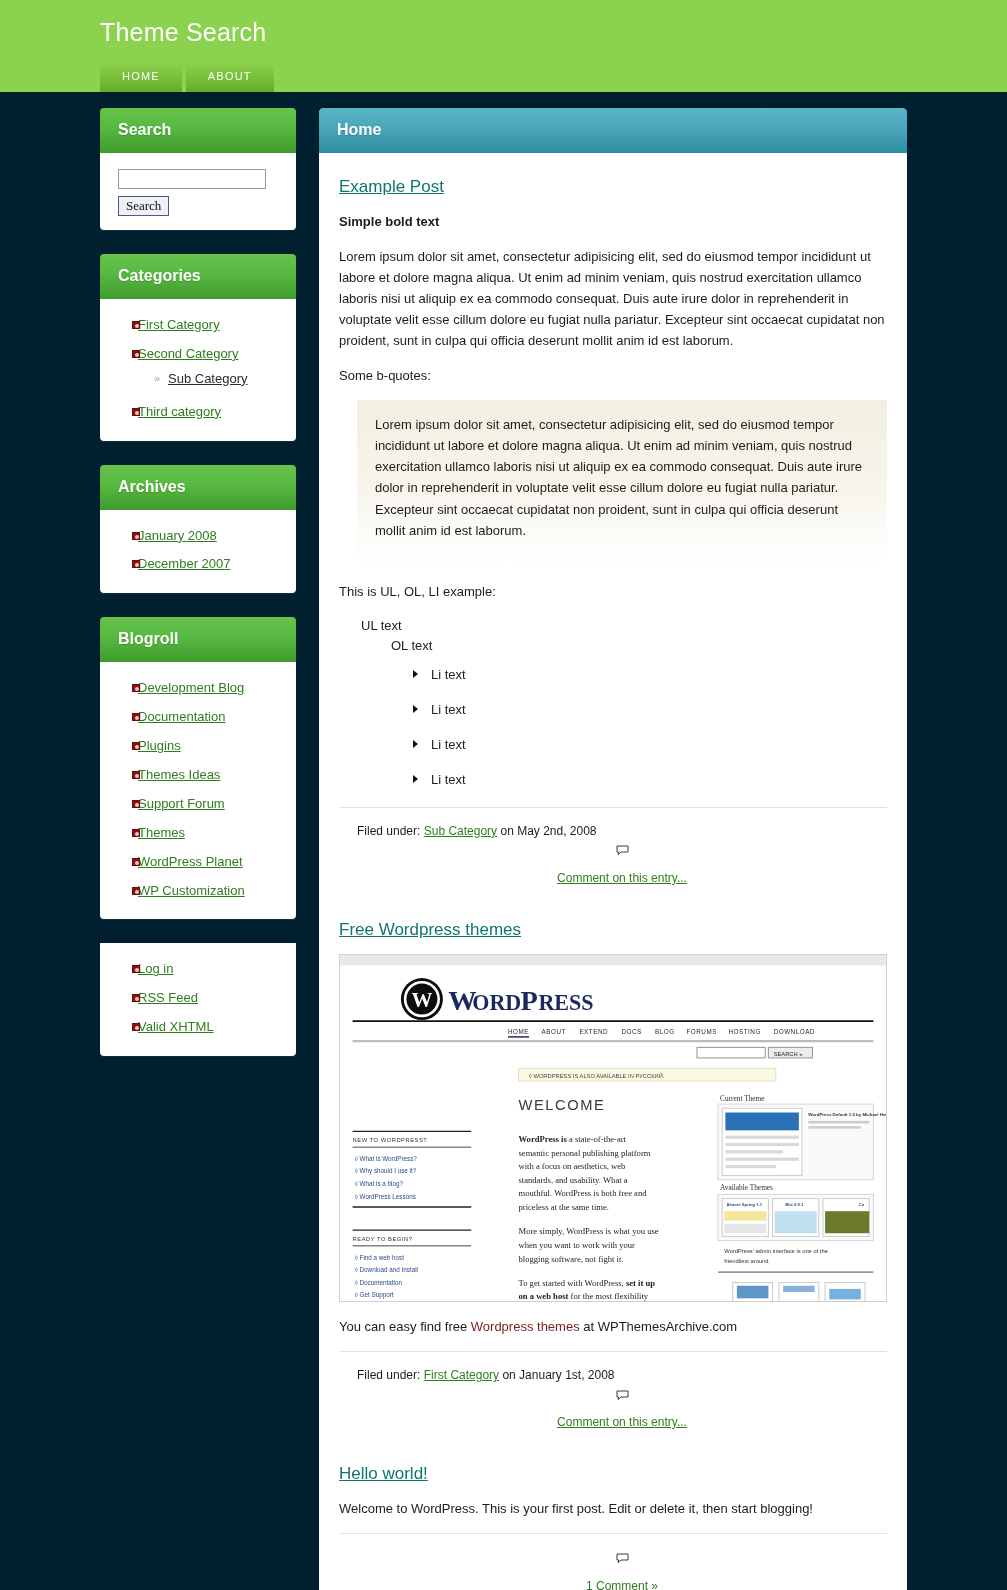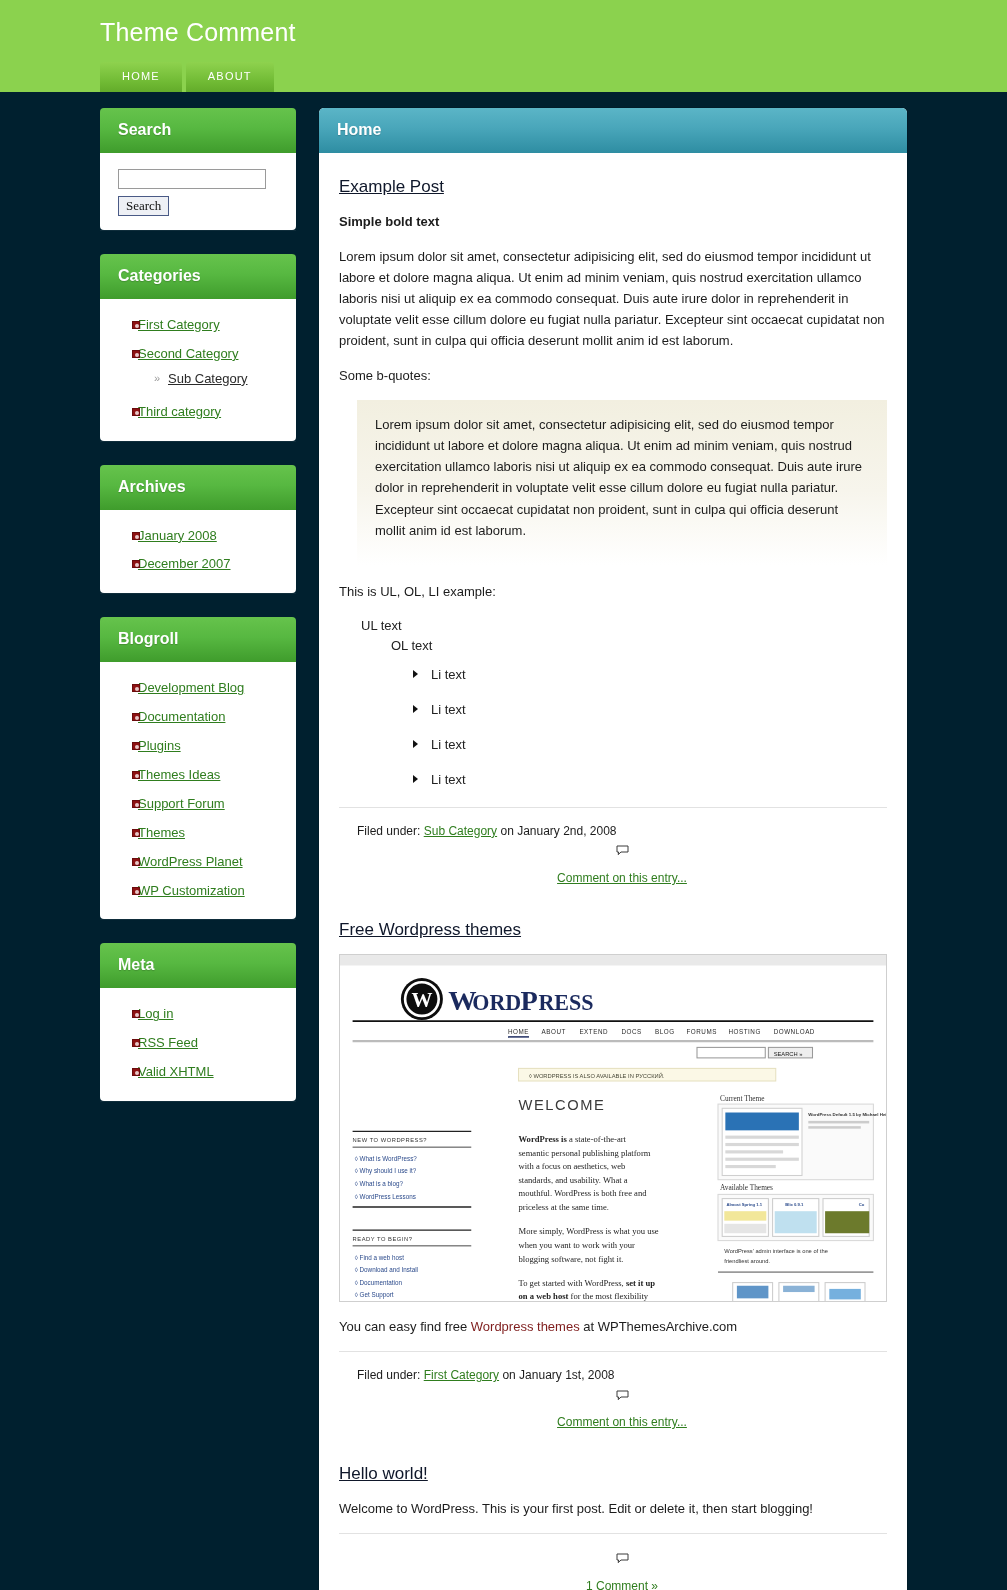--- a/index.html
+++ b/index.html
@@ -167,21 +167,21 @@
   }
   .content-body { padding: 18px 20px 22px 20px; }
 
   .post { padding-bottom: 4px; }
   .post-title {
     margin: 6px 0 14px 0;
     font-size: 17px;
     font-weight: normal;
   }
   .post-title a {
-    color: #0f172a;
+    color: #0f766e;
     text-decoration: underline;
   }
   .post p { margin: 0 0 14px 0; line-height: 1.62; font-size: 13px; color: #1c1c1c; }
   .post p.strong-line { font-weight: bold; margin-bottom: 14px; }
 
   blockquote {
     margin: 4px 0 16px 18px;
     padding: 14px 18px 10px 18px;
     background: linear-gradient(to bottom, #f2efe0 0%, #f7f5ec 55%, #ffffff 100%);
     border: 0;
@@ -230,21 +230,21 @@
 
   .note-line { margin: 0 0 6px 0; font-size: 13px; line-height: 1.6; }
   .note-line a { color: #7f1d1d; }
 </style>
 </head>
 <body>
 
 <div class="page">
 
   <div class="site-header">
-    <h1 class="site-title">Theme Comment</h1>
+    <h1 class="site-title">Theme Search</h1>
     <div class="nav">
       <a class="nav-item">HOME</a>
       <a class="nav-item">ABOUT</a>
     </div>
   </div>
 
   <div class="wrap">
 
     <div class="sidebar">
 
@@ -310,21 +310,20 @@
             <li><span class="bullet-sq"></span><a>Themes Ideas</a></li>
             <li><span class="bullet-sq"></span><a>Support Forum</a></li>
             <li><span class="bullet-sq"></span><a>Themes</a></li>
             <li><span class="bullet-sq"></span><a>WordPress Planet</a></li>
             <li><span class="bullet-sq"></span><a>WP Customization</a></li>
           </ul>
         </div>
       </div>
 
       <div class="widget">
-        <div class="widget-title">Meta</div>
         <div class="widget-body">
           <ul class="widget-list">
             <li><span class="bullet-sq"></span><a>Log in</a></li>
             <li><span class="bullet-sq"></span><a>RSS Feed</a></li>
             <li><span class="bullet-sq"></span><a>Valid XHTML</a></li>
           </ul>
         </div>
       </div>
 
     </div>
@@ -358,21 +357,21 @@
                       <li><span class="tri"></span><span>Li text</span></li>
                     </ul>
                   </li>
                 </ol>
               </li>
             </ul>
             <div class="post-meta">
               <div>
                 <span>Filed under:</span>
                 <a>Sub Category</a>
-                <span>on January 2nd, 2008</span>
+                <span>on May 2nd, 2008</span>
               </div>
               <div class="comment-line">
                 <span class="bubble-icon">
                   <svg width="13" height="11" viewBox="0 0 13 11">
                       <path d="M1 1h11v6H5L2.2 9.6 2.6 7H1z" fill="none" stroke="#3a3a3a" stroke-width="1"></path>
                     </svg>
                 </span>
                 <a>Comment on this entry...</a>
               </div>
             </div>

